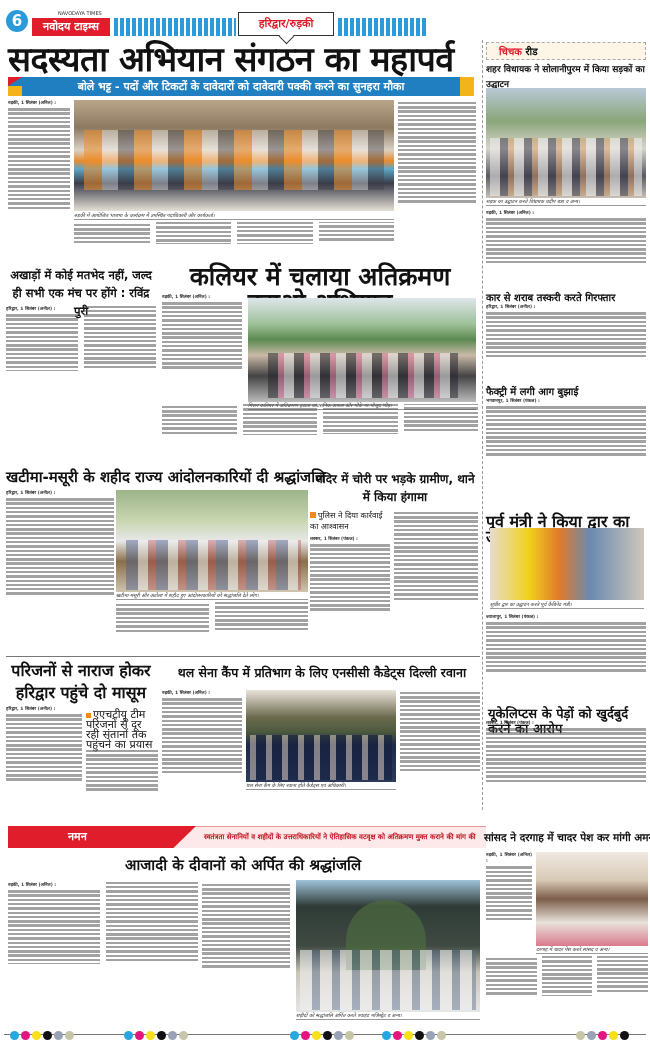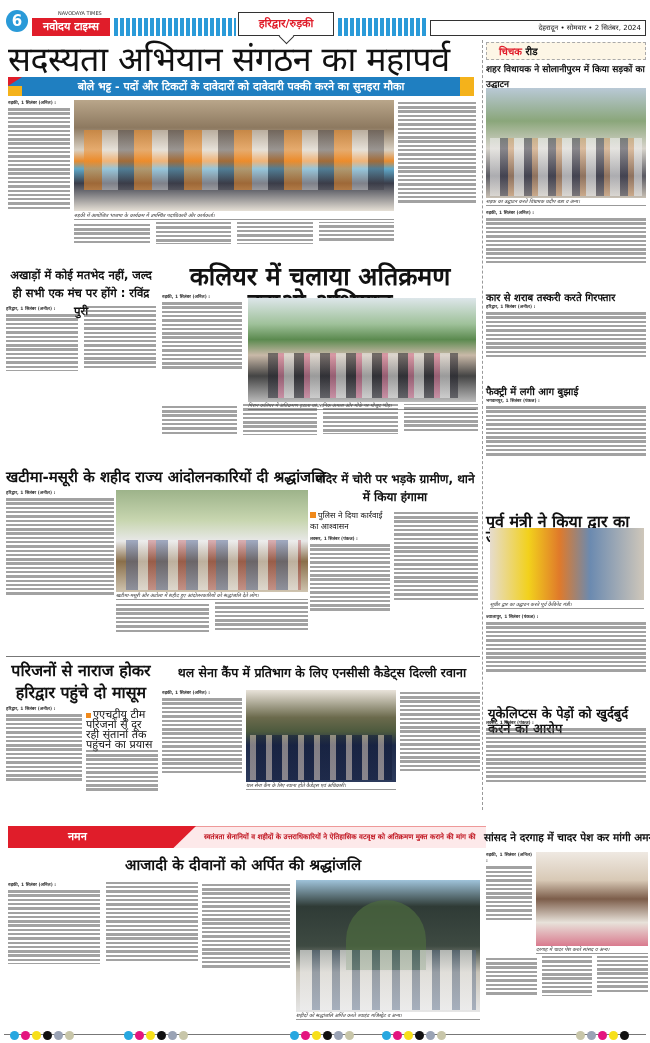--- a/index.html
+++ b/index.html
@@ -6,21 +6,21 @@
 body{width:650px;height:1043px;background:#fff;font-family:"DejaVu Sans",sans-serif;color:#111;position:relative;overflow:hidden}
 .abs{position:absolute}
 .masthead{top:4px;left:0;width:650px;height:32px}
 .pg-num{left:6px;top:6px;width:22px;height:22px;border-radius:50%;background:#2a9ad8;color:#fff;font-size:15px;font-weight:bold;text-align:center;line-height:22px}
 .brand{left:32px;top:14px;width:78px;height:18px;background:#e01d2a;color:#fff;font-size:11px;font-weight:bold;text-align:center;line-height:18px}
 .brand-sub{left:58px;top:6px;font-size:5px;color:#333}
 .stripes{top:14px;height:18px;background:repeating-linear-gradient(90deg,#2a9ad8 0 4px,#fff 4px 6px)}
 .city-tab{left:238px;top:8px;width:96px;height:24px;border:1.5px solid #333;background:#fff;color:#e01d2a;font-size:11px;font-weight:bold;text-align:center;line-height:22px}
 .city-tab:after{content:"";position:absolute;left:42px;bottom:-7px;width:10px;height:10px;background:#fff;border-right:1.5px solid #333;border-bottom:1.5px solid #333;transform:rotate(45deg)}
 .dateline{left:430px;top:16px;width:216px;height:16px;border:1px solid #333;font-size:7px;line-height:14px;text-align:right;padding-right:4px}
-.h-main{left:8px;top:40px;width:465px;font-size:34px;font-weight:normal;line-height:38px;letter-spacing:-.5px}
+.h-main{left:8px;top:40px;width:465px;font-size:34px;font-weight:bold;line-height:38px;letter-spacing:-.5px}
 .subbanner{left:8px;top:77px;width:466px;height:19px;background:#1f7fc1;color:#fff;font-size:11px;font-weight:bold;text-align:center;line-height:19px}
 .fold-l{left:8px;top:77px;width:0;height:0;border-top:9px solid #e01d2a;border-right:14px solid transparent}
 .fold-l2{left:8px;top:86px;width:14px;height:10px;background:#f4b21b}
 .fold-r{left:460px;top:77px;width:14px;height:19px;background:#f4b21b}
 .txt{font-size:4.5px;line-height:6.3px;color:#333;text-align:justify;overflow:hidden}
 .txt .ln{display:block;height:2.4px;margin:1.9px 0;background:#555;opacity:.55}
 .photo{overflow:hidden}
 .caption{font-size:5px;font-style:italic;color:#333;line-height:7px;border-bottom:1px solid #999}
 .h2{font-weight:bold;color:#111;text-align:center}
 .sidebar{left:482px;top:40px;width:168px;height:770px;border-left:1px dashed #999}
@@ -37,21 +37,20 @@
 </head>
 <body>
 
 <div class="abs masthead">
   <div class="abs pg-num">6</div>
   <div class="abs brand-sub">NAVODAYA TIMES</div>
   <div class="abs brand">नवोदय टाइम्स</div>
   <div class="abs stripes" style="left:114px;width:122px"></div>
   <div class="abs city-tab">हरिद्वार/रुड़की</div>
   <div class="abs stripes" style="left:338px;width:90px"></div>
-  <div class="abs dateline">देहरादून • सोमवार • 2 सितंबर, 2024</div>
 </div>
 
 <div class="abs h-main">सदस्यता अभियान संगठन का महापर्व</div>
 <div class="abs subbanner">बोले भट्ट - पदों और टिकटों के दावेदारों को दावेदारी पक्की करने का सुनहरा मौका</div>
 <div class="abs fold-l"></div>
 <div class="abs fold-l2"></div>
 <div class="abs fold-r"></div>
 
 <div class="abs txt" style="left:8px;top:100px;width:62px;height:160px">
   <b style="font-size:4.5px">रुड़की, 1 सितंबर (अनिल) :</b>

